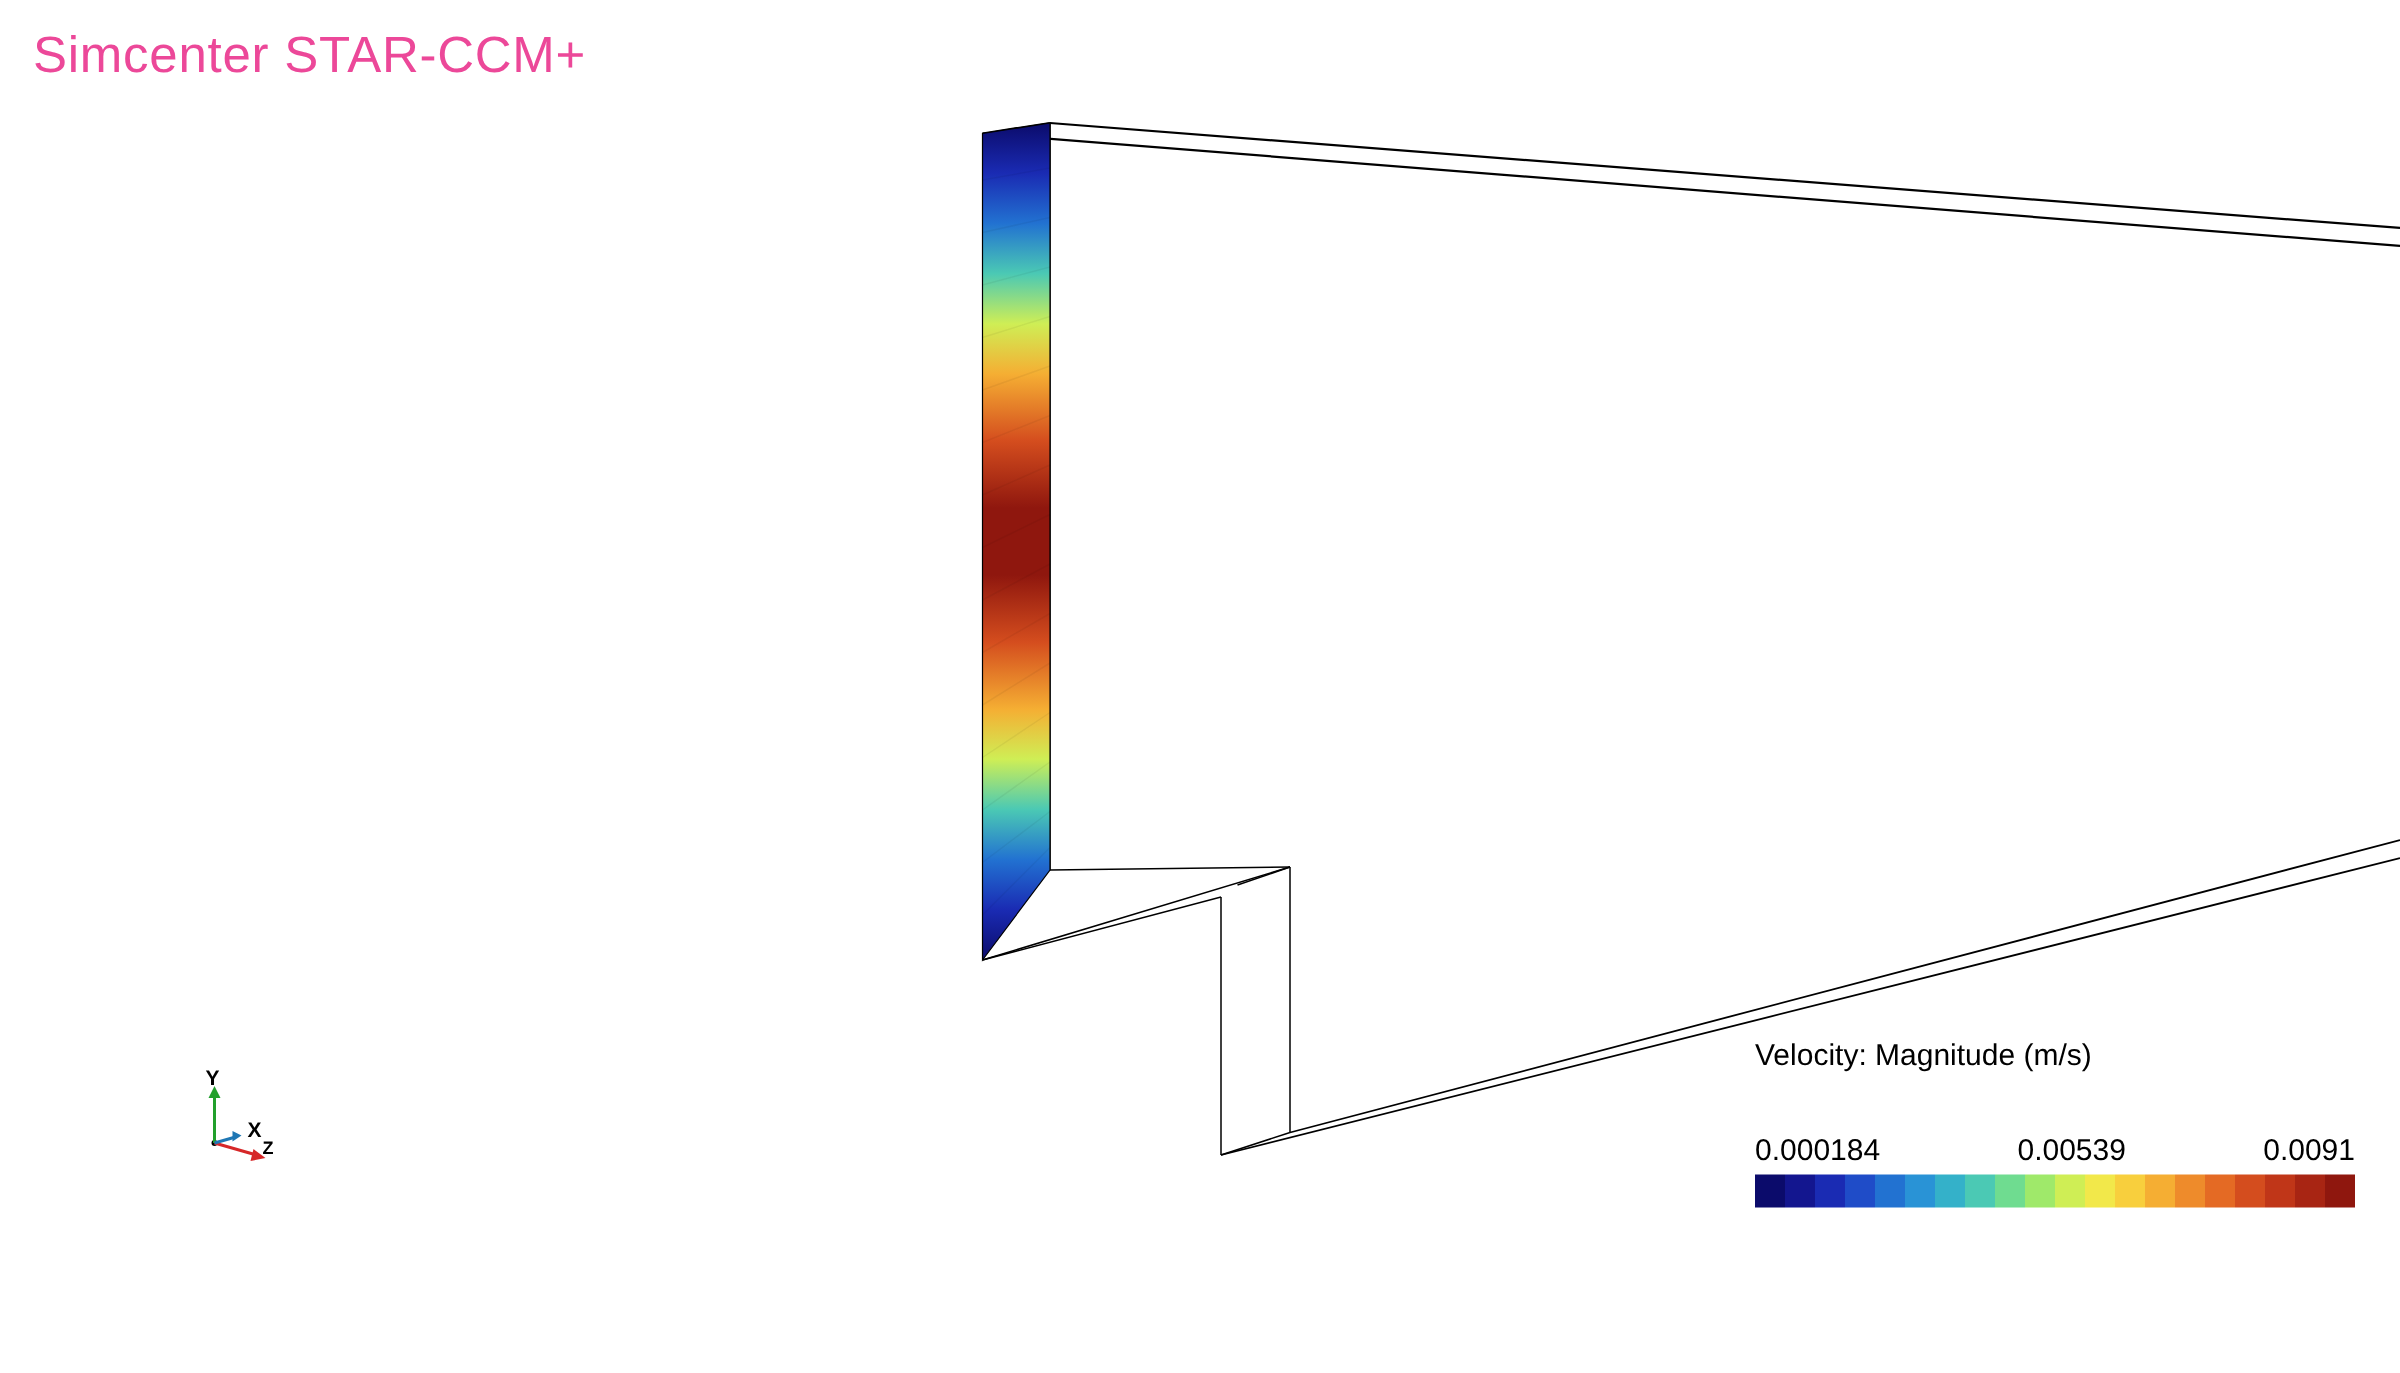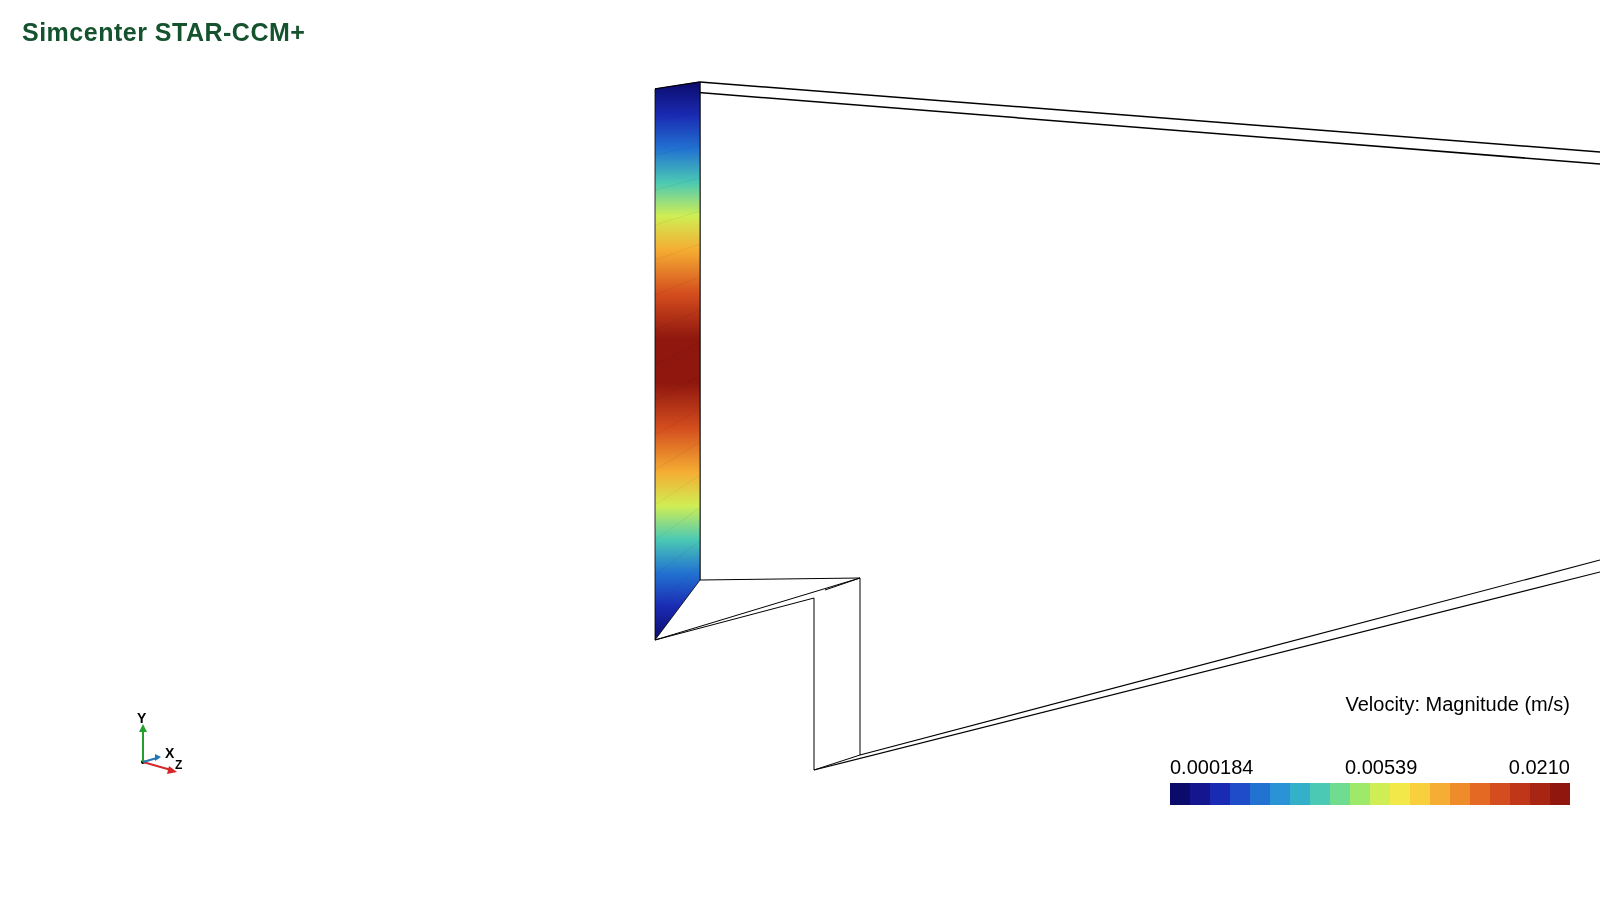--- a/index.html
+++ b/index.html
@@ -9,23 +9,23 @@
     height: 915px;
     background: #ffffff;
     font-family: "Segoe UI", Arial, sans-serif;
     overflow: hidden;
     position: relative;
   }
   .watermark {
     position: absolute;
     top: 18px;
     left: 22px;
-    font-size: 25px;
-    font-weight: 700;
-    color: #14532d;
+    font-size: 34px;
+    font-weight: 400;
+    color: #ec4899;
     letter-spacing: 0.5px;
   }
   .viewport {
     position: absolute;
     inset: 0;
   }
   .triad {
     position: absolute;
     left: 125px;
     bottom: 135px;
@@ -38,21 +38,21 @@
     font-weight: 600;
     color: #000;
   }
   .legend {
     position: absolute;
     right: 30px;
     bottom: 110px;
     width: 400px;
   }
   .legend-title {
-    text-align: right;
+    text-align: left;
     font-size: 20px;
     color: #000;
     margin-bottom: 6px;
   }
   .legend-ticks {
     display: flex;
     justify-content: space-between;
     font-size: 20px;
     color: #000;
     margin-bottom: 4px;
@@ -157,21 +157,21 @@
     <span class="triad-label" style="left:12px; top:-10px;">Y</span>
     <span class="triad-label" style="left:40px; top:25px;">X</span>
     <span class="triad-label" style="left:50px; top:38px; font-size:12px;">Z</span>
   </div>
 
   <div class="legend">
     <div class="legend-title">Velocity: Magnitude (m/s)</div>
     <div class="legend-ticks">
       <span>0.000184</span>
       <span>0.00539</span>
-      <span>0.0210</span>
+      <span>0.0091</span>
     </div>
     <div class="legend-bar" id="legend-bar">
         <div style="background: rgb(11, 11, 107);"></div>
         <div style="background: rgb(19, 22, 143);"></div>
         <div style="background: rgb(26, 43, 179);"></div>
         <div style="background: rgb(31, 76, 200);"></div>
         <div style="background: rgb(34, 114, 209);"></div>
         <div style="background: rgb(41, 147, 214);"></div>
         <div style="background: rgb(52, 177, 201);"></div>
         <div style="background: rgb(75, 201, 180);"></div>

